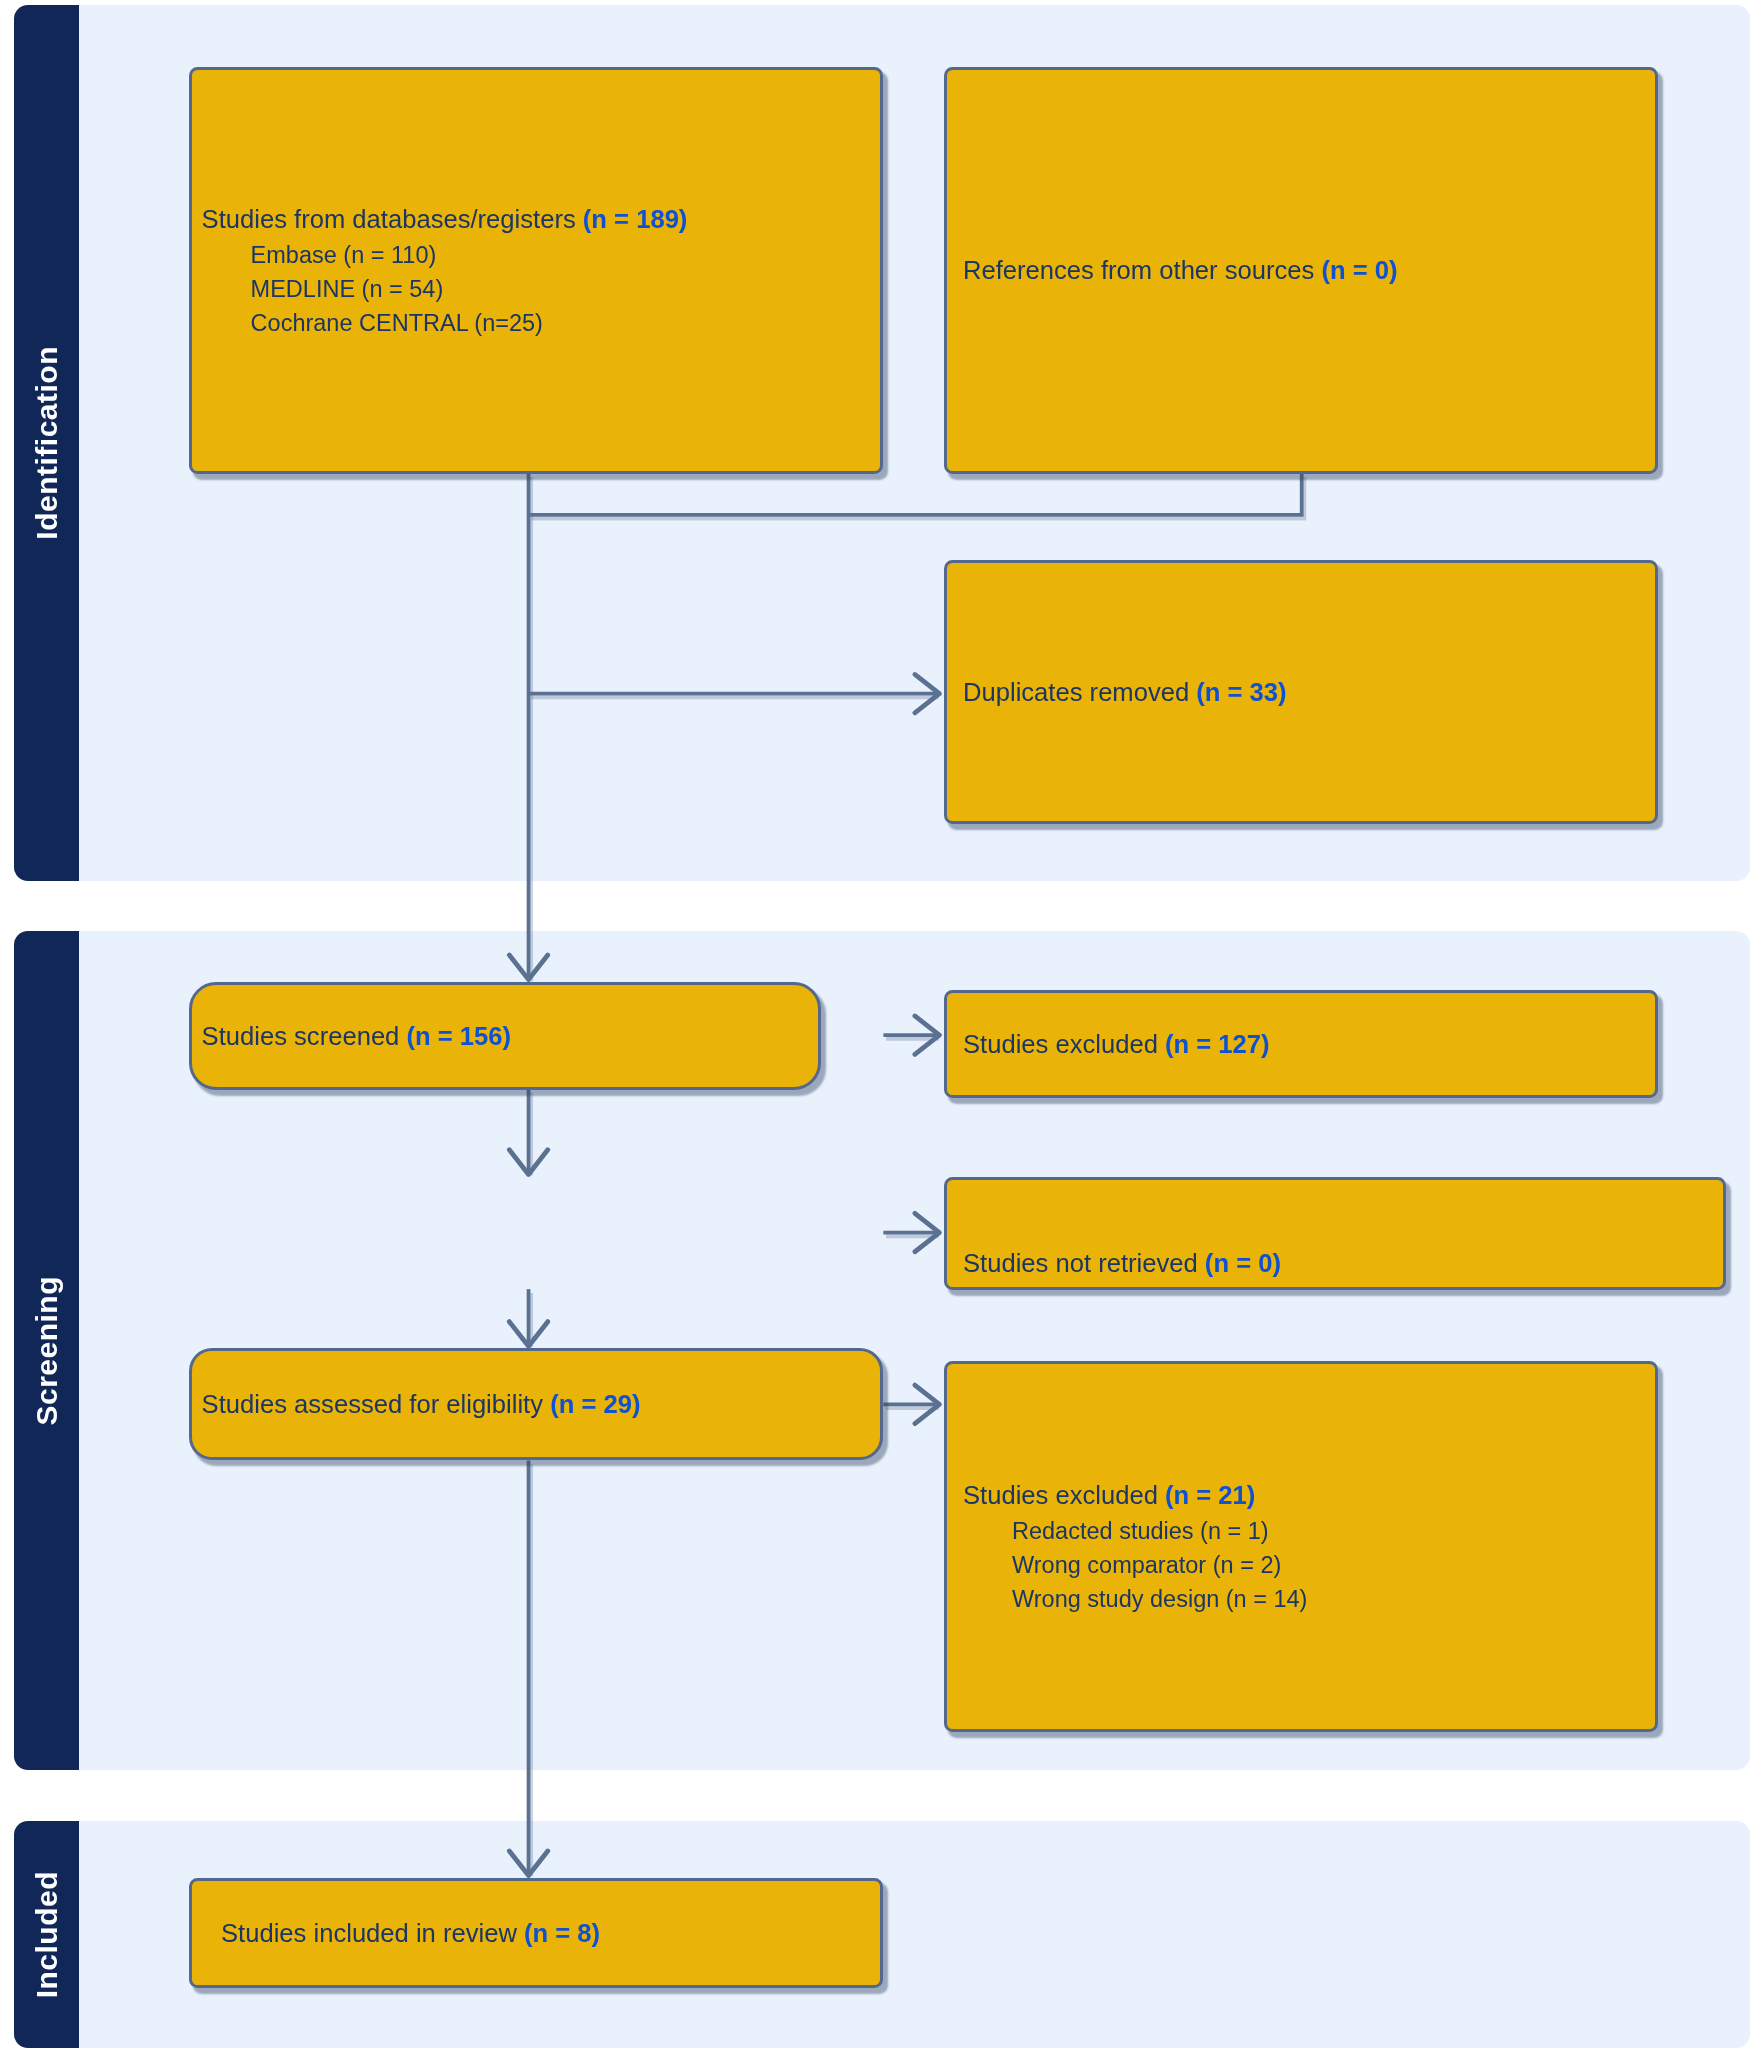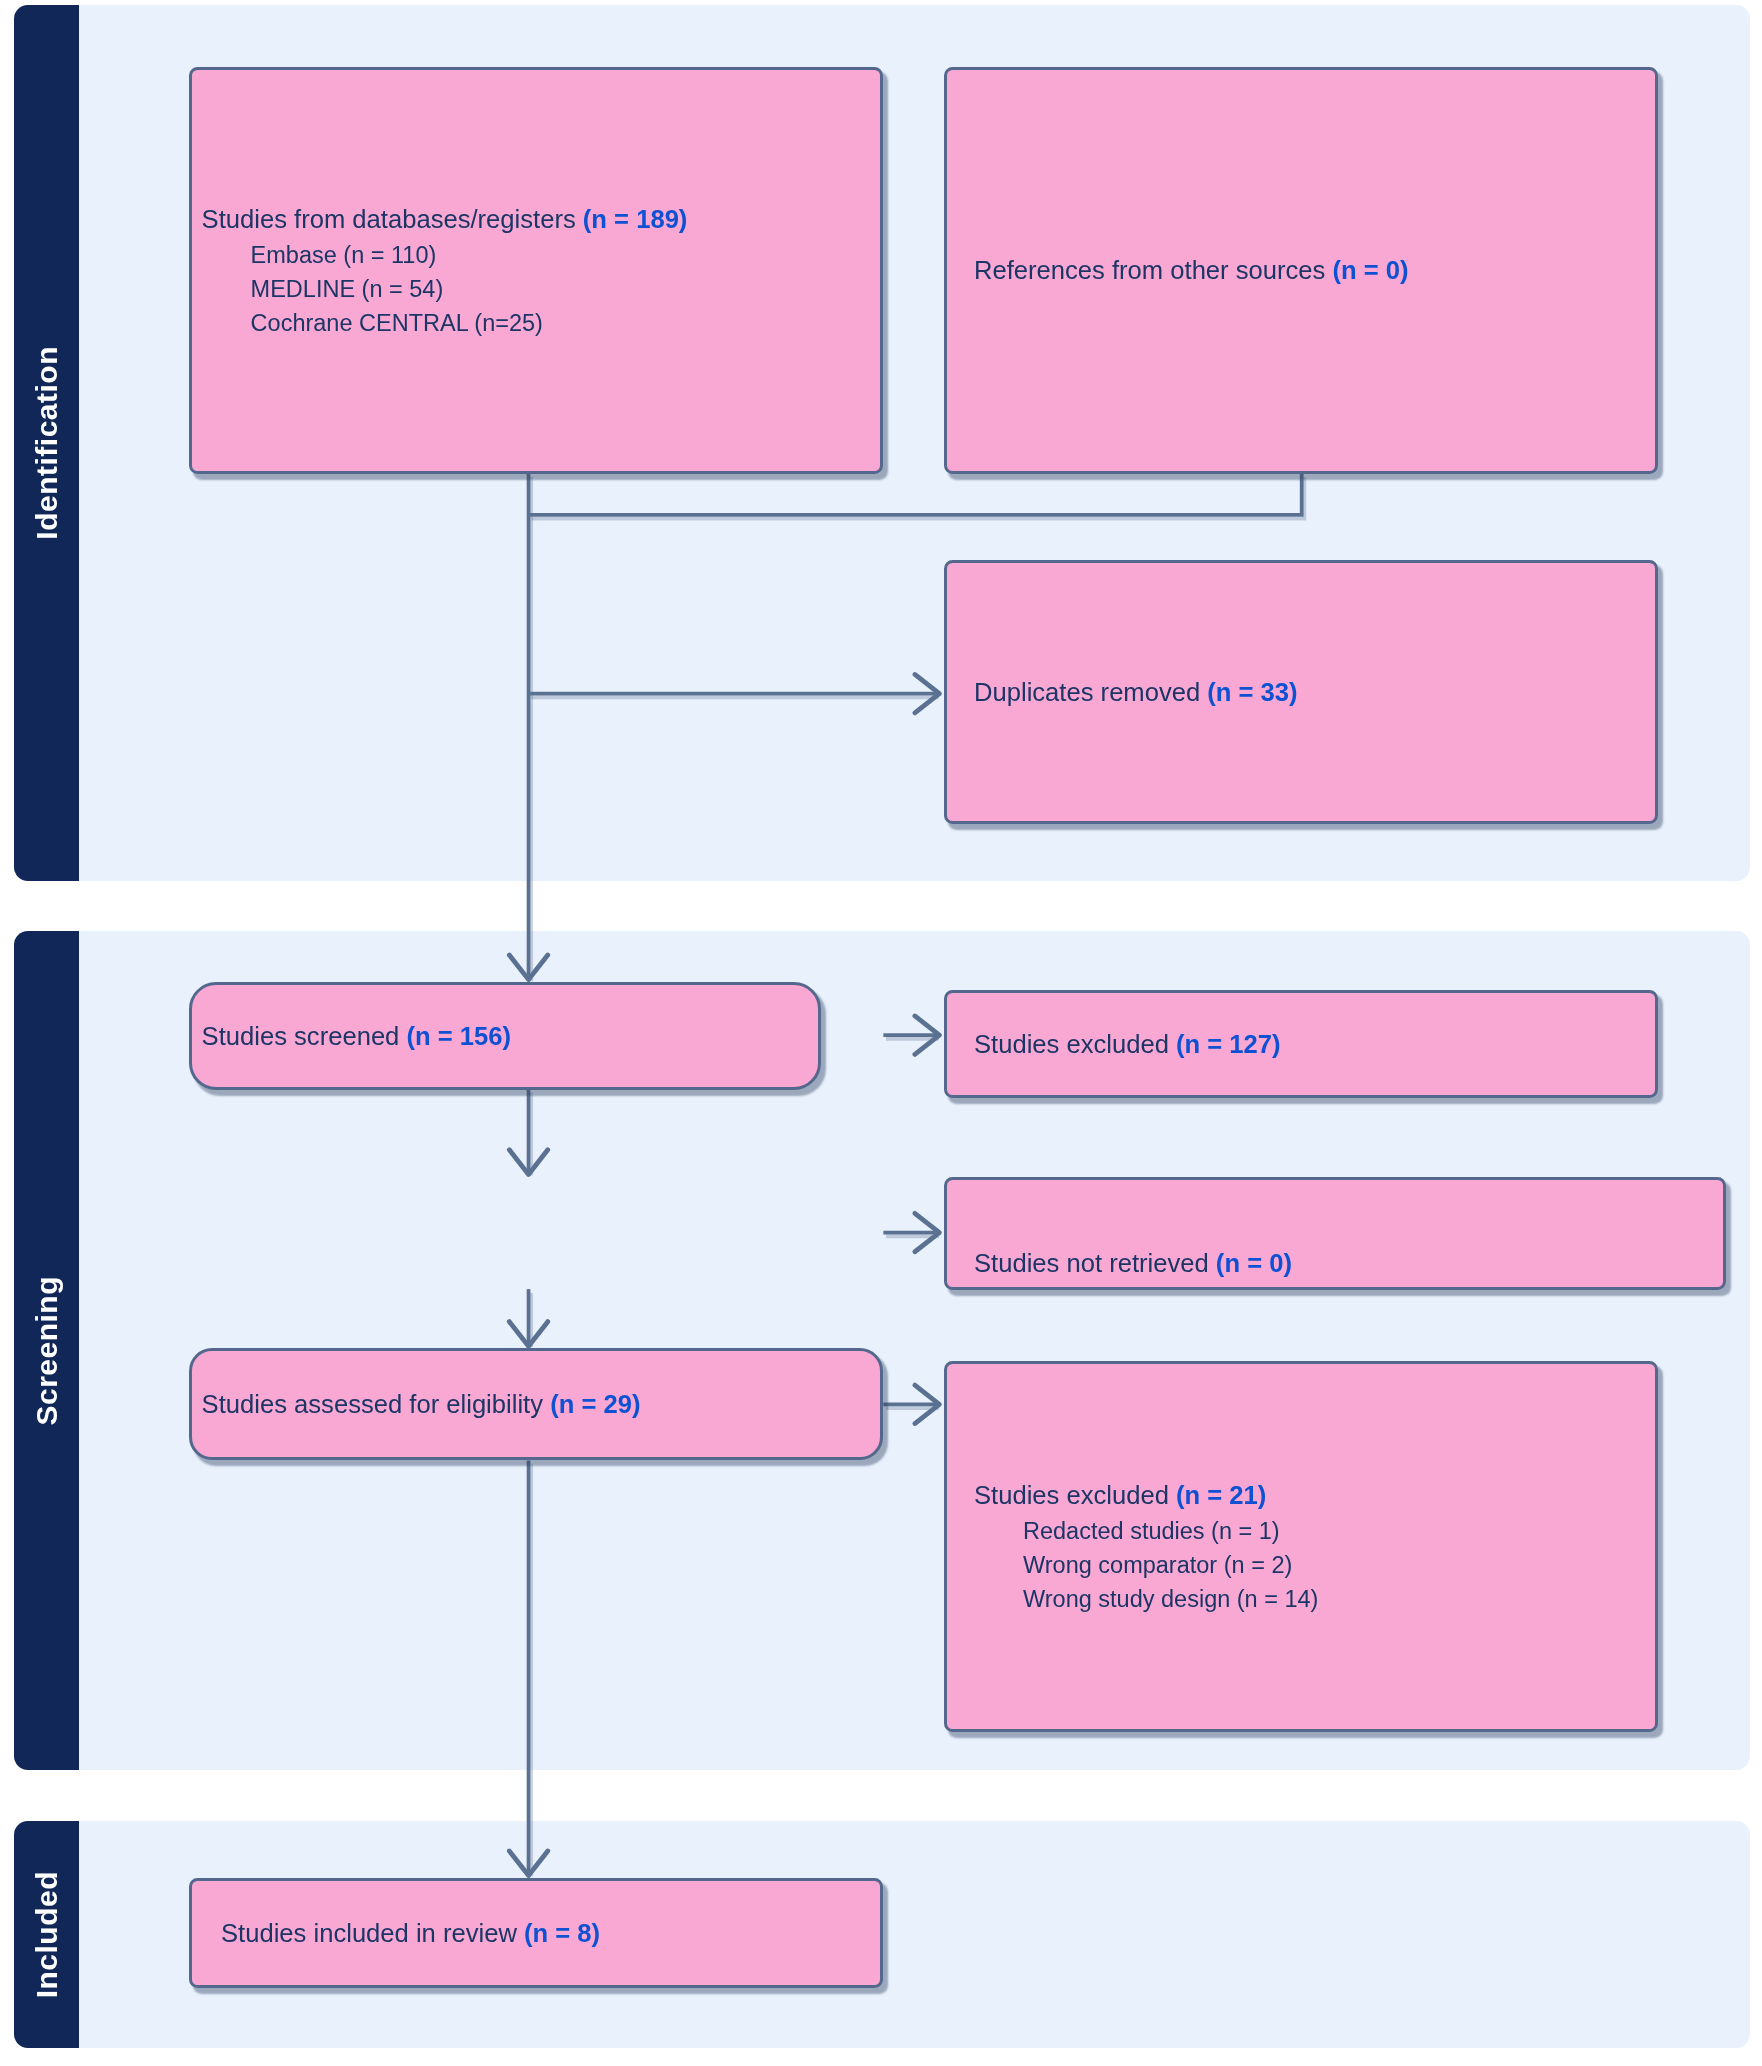--- a/index.html
+++ b/index.html
@@ -13,25 +13,25 @@
   #band-included { top:1821px; height:227px; }
   .band-sidebar { position:absolute; left:0; top:0; bottom:0; width:65px; background:#112757;
                   border-radius:14px 0 0 14px; display:flex; align-items:center; justify-content:center; }
   .band-label { writing-mode:vertical-rl; transform:rotate(180deg); color:#ffffff; font-weight:bold;
                 font-size:30px; letter-spacing:0.5px; white-space:nowrap; }
 
   
   #connectors { position:absolute; left:0; top:0; width:1763px; height:2066px; }
 
   
-  .fbox { position:absolute; box-sizing:border-box; background:#f9a8d4; border:3.7px solid #54688e;
+  .fbox { position:absolute; box-sizing:border-box; background:#eab308; border:3.7px solid #54688e;
           border-radius:8.5px; box-shadow:4.3px 5.3px 2.1px rgba(47,66,98,0.42);
           display:flex; flex-direction:column; justify-content:center;
           padding:5.3px 12.8px 5.3px 9.6px; color:#1b3565; font-size:25.6px; }
-  .fbox.rightcol { padding-left:27px; }
+  .fbox.rightcol { padding-left:16px; }
   .line { line-height:1.42; white-space:nowrap; }
   .line .n { color:#0e51d2; font-weight:bold; }
   .sub { font-size:23.5px; padding-left:49px; line-height:1.45; white-space:nowrap; }
 
   #box-databases   { left:189px;  top:67px;  width:694px; height:407px; }
   #box-othersrc    { left:944px; top:67px;  width:714px; height:407px; }
   #box-duplicates  { left:944px; top:560px; width:714px; height:264px; }
   #box-screened    { left:189px;  top:982px; width:632px; height:108px;border-radius:27px; }
   #box-excluded127 { left:944px; top:982px; width:714px; height:108px;margin-top:8px; }
   #box-sought      { left:189px;  top:1177px; width:694px; height:113px; }

